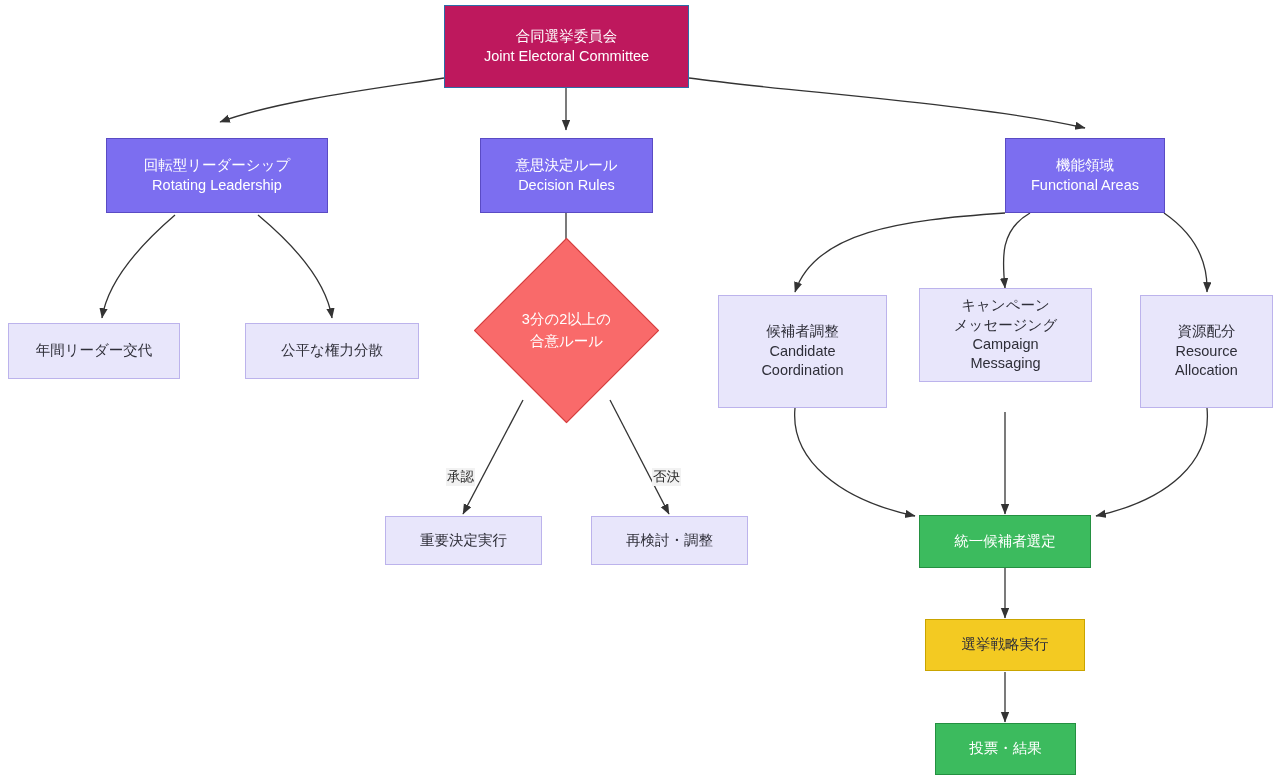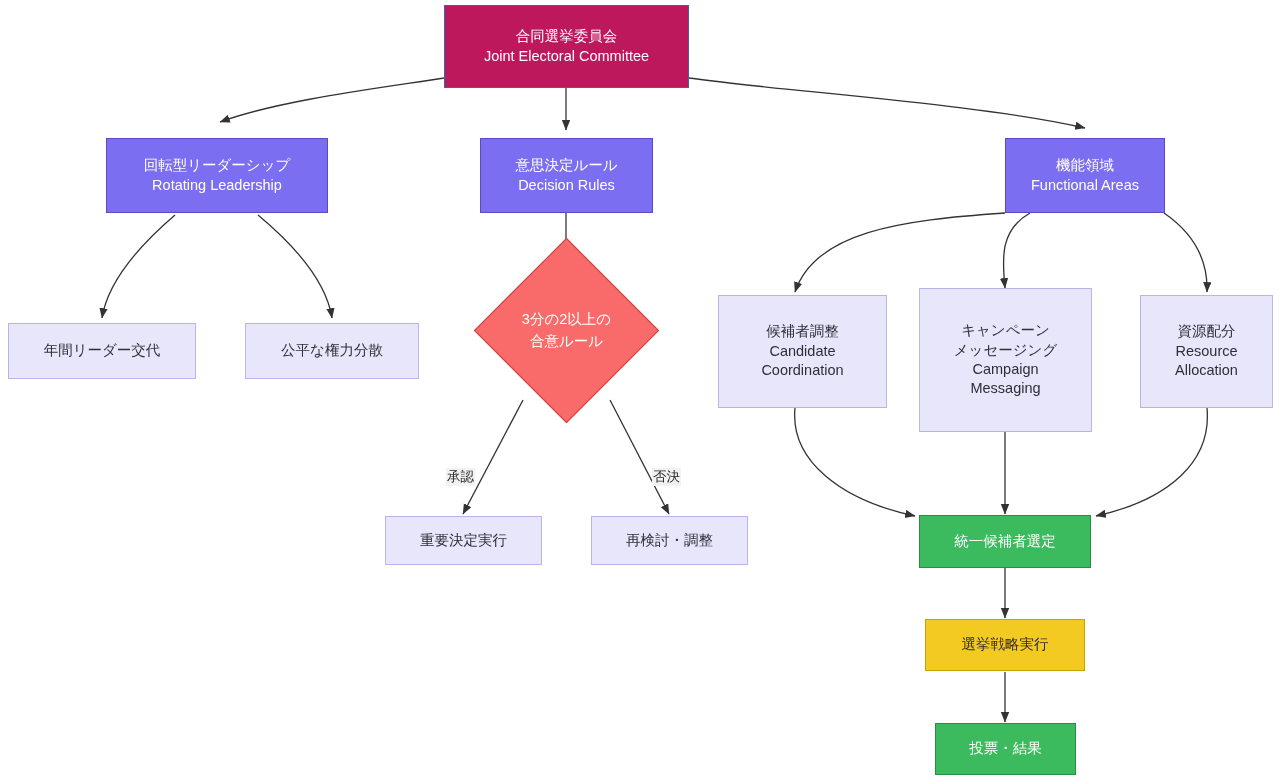--- a/index.html
+++ b/index.html
@@ -169,21 +169,21 @@
   <div class="node n-cat" style="left:480px; top:138px; width:173px; height:75px;">
     <span class="line">意思決定ルール</span>
     <span class="line">Decision Rules</span>
   </div>
 
   <div class="node n-cat" style="left:1005px; top:138px; width:160px; height:75px;">
     <span class="line">機能領域</span>
     <span class="line">Functional Areas</span>
   </div>
 
-  <div class="node n-plain" style="left:8px; top:323px; width:188px; height:56px;">
+  <div class="node n-plain" style="left:8px; top:323px; width:172px; height:56px;">
     <span class="line">年間リーダー交代</span>
   </div>
 
   <div class="node n-plain" style="left:245px; top:323px; width:174px; height:56px;">
     <span class="line">公平な権力分散</span>
   </div>
 
   <div class="diamond-wrap" style="left:501px; top:265px; width:131px; height:131px;">
     <div class="diamond-shape"></div>
     <div class="diamond-label">
@@ -202,21 +202,21 @@
   <div class="node n-plain" style="left:591px; top:516px; width:157px; height:49px;">
     <span class="line">再検討・調整</span>
   </div>
 
   <div class="node n-plain" style="left:718px; top:295px; width:169px; height:113px;">
     <span class="line">候補者調整</span>
     <span class="line">Candidate</span>
     <span class="line">Coordination</span>
   </div>
 
-  <div class="node n-plain" style="left:919px; top:288px; width:173px; height:144px;">
+  <div class="node n-plain" style="left:919px; top:288px; width:173px; height:94px;">
     <span class="line">キャンペーン</span>
     <span class="line">メッセージング</span>
     <span class="line">Campaign</span>
     <span class="line">Messaging</span>
   </div>
 
   <div class="node n-plain" style="left:1140px; top:295px; width:133px; height:113px;">
     <span class="line">資源配分</span>
     <span class="line">Resource</span>
     <span class="line">Allocation</span>

